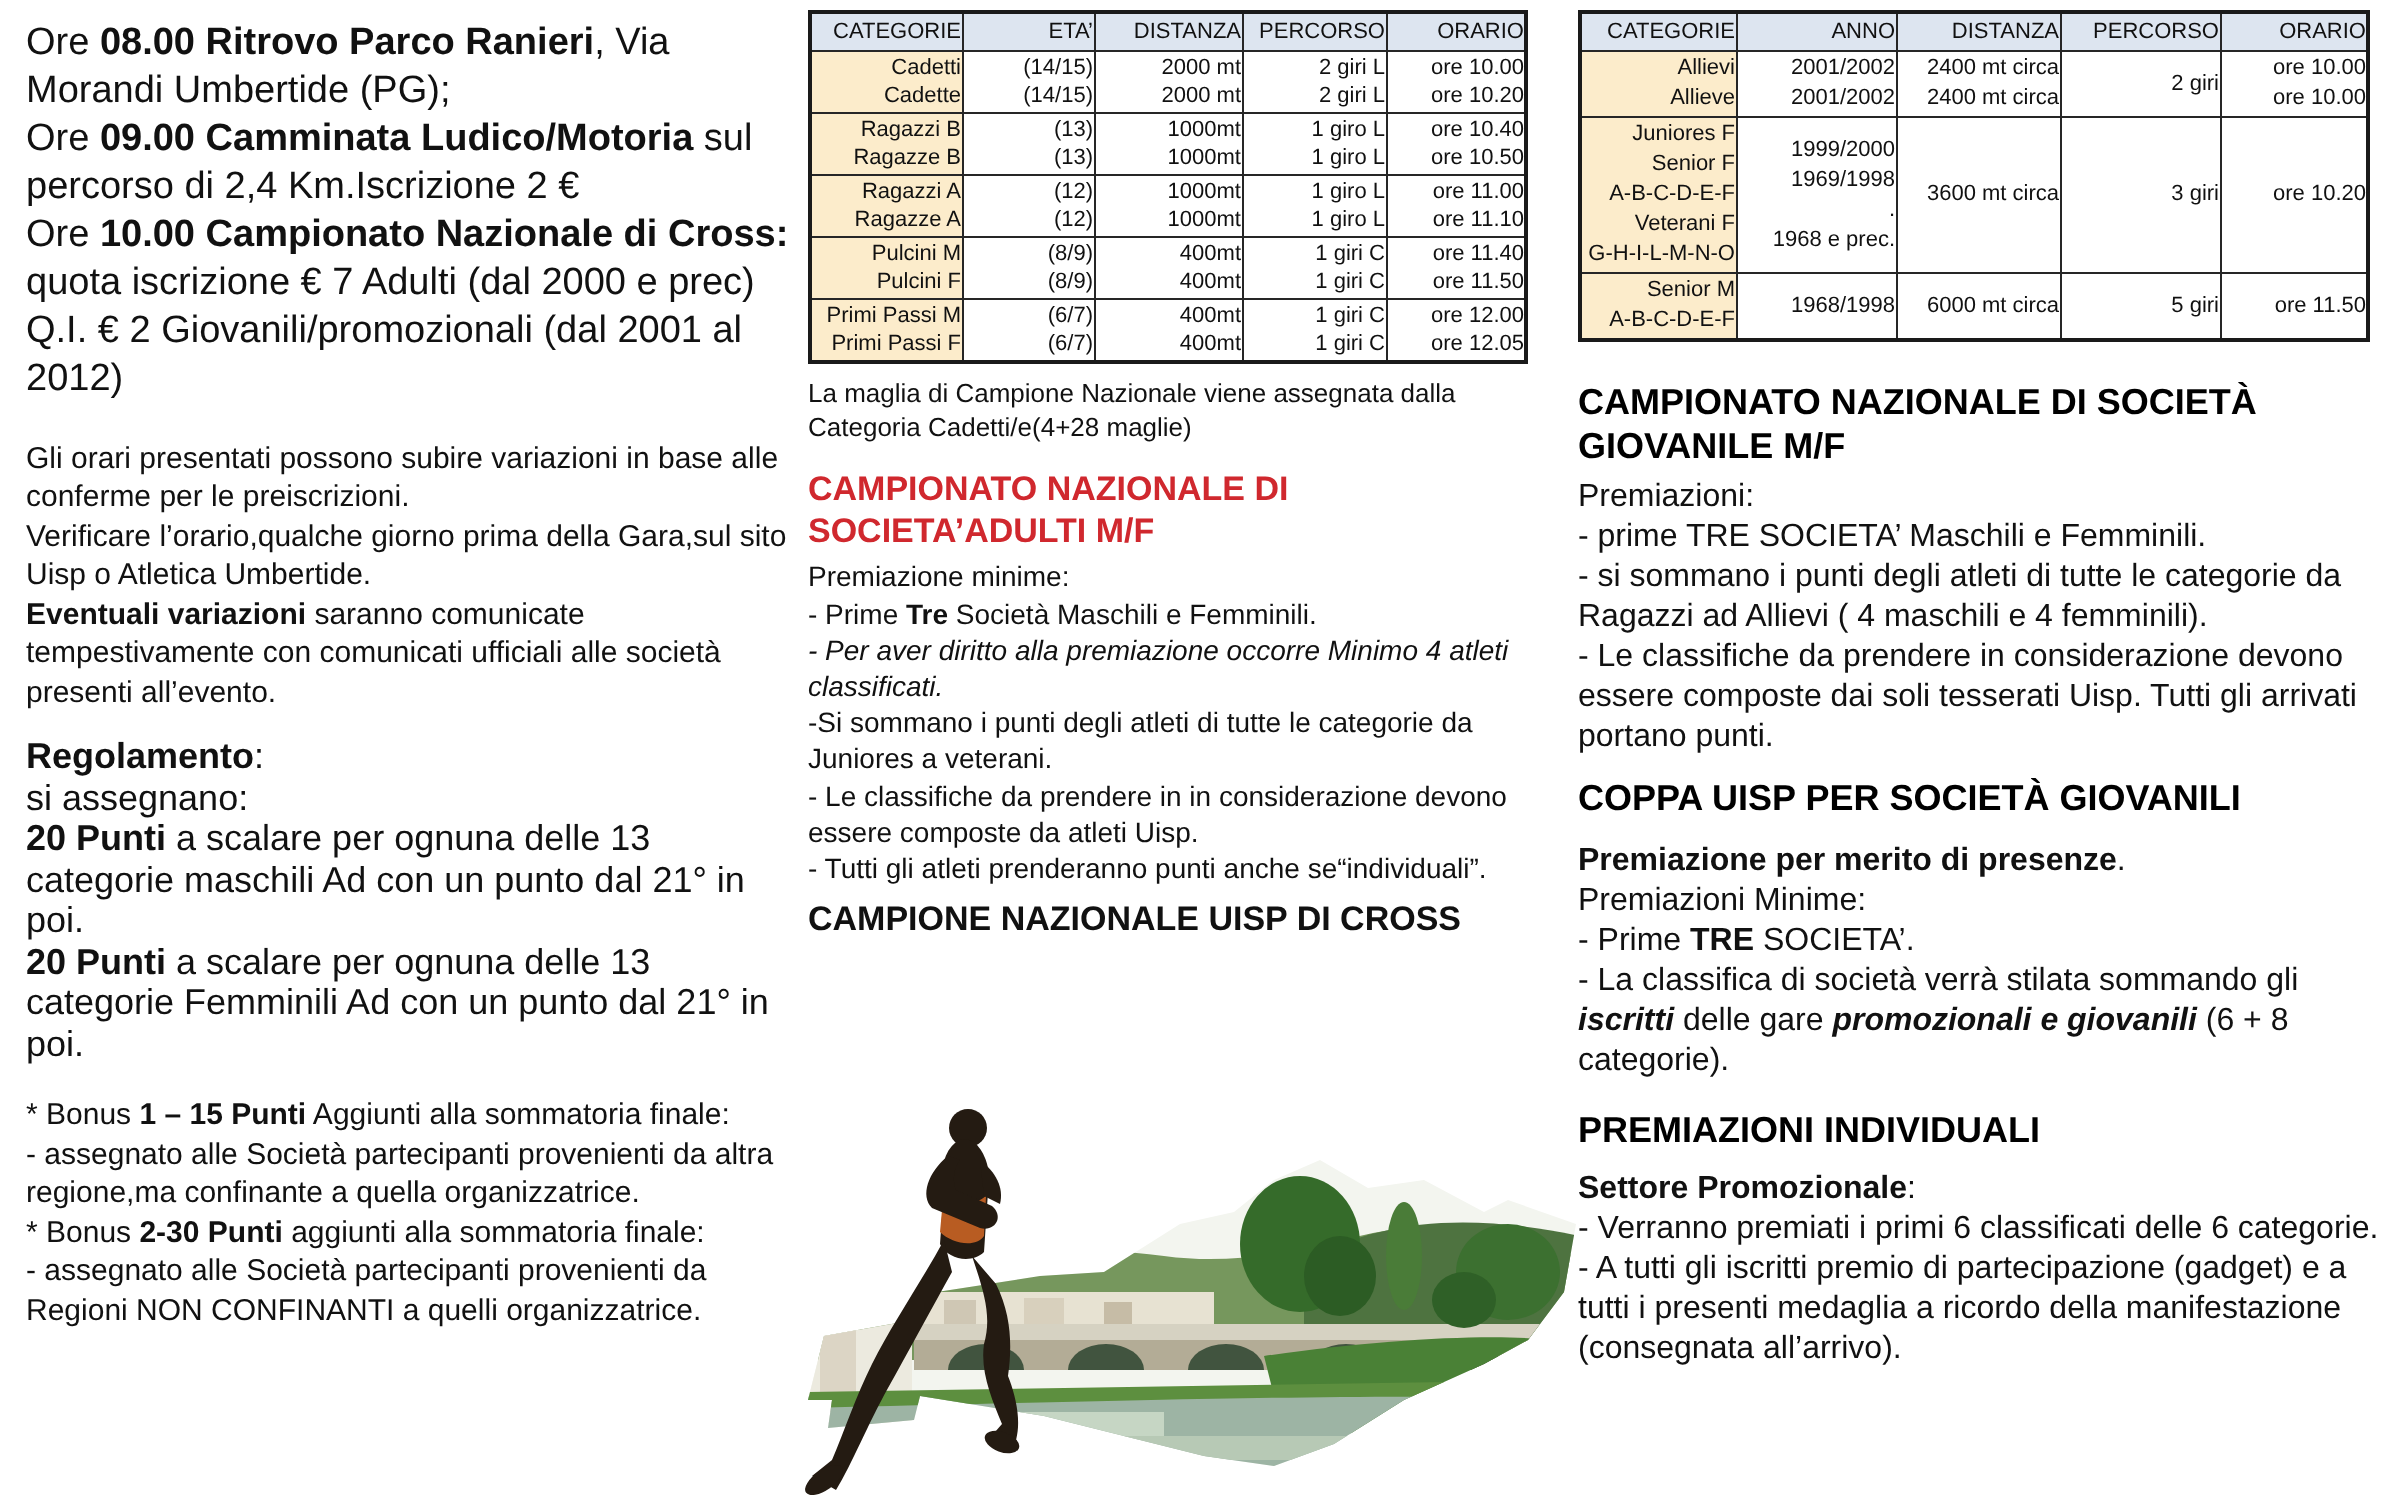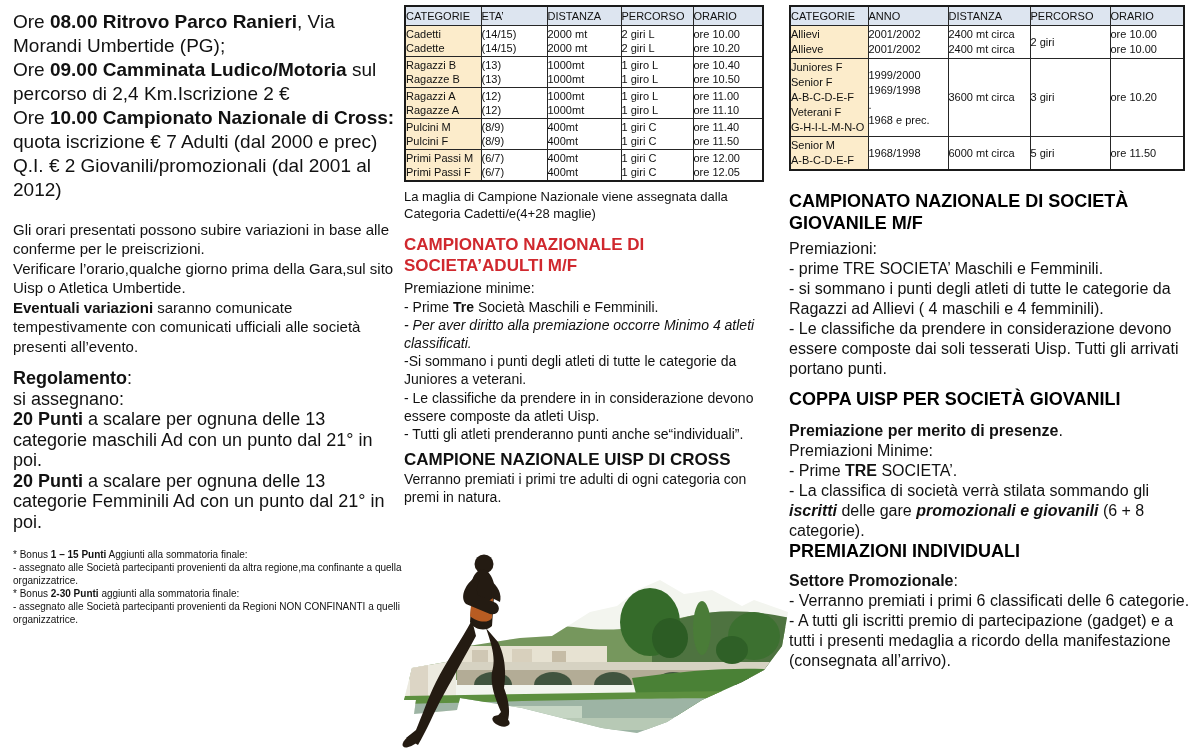--- a/index.html
+++ b/index.html
@@ -13,45 +13,45 @@
   
   #left{position:absolute;left:13px;top:10px;width:392px}
   #mid{position:absolute;left:404px;top:5px;width:376px}
   #right{position:absolute;left:789px;top:5px;width:408px}
 
   
   .p1{font-size:19px;line-height:1.26;margin:0 0 18px 0}
   .p2{font-size:16px;line-height:1.3;margin:0 0 22px 0}
   .p3{font-size:15px;line-height:1.3;margin:0 0 12px 0}
   .p4{font-size:18px;line-height:1.14;margin:0 0 16px 0;width:378px}
-  .p5{font-size:10px;line-height:1.3;margin:0}
+  .p5{font-size:15px;line-height:1.3;margin:0}
 
   
   table{border-collapse:collapse;table-layout:fixed;border:2px solid #1a1a1a}
-  th,td{border:1.6px solid #262626;text-align:left;vertical-align:middle;
+  th,td{border:1.6px solid #262626;text-align:right;vertical-align:middle;
         padding:1px 0;font-size:11px;white-space:pre-line;overflow:hidden}
   th{background:#dde5f0;font-weight:400;height:16px}
   td{line-height:14px}
   #t2 td{line-height:15px}
   td.cat{background:#fceccb}
   #t1{width:358px;margin:0}
   #t2{width:394px;margin:0}
 
   
   .caption{font-size:13px;line-height:1.32;margin:6px 0 12px 0}
   .mh-red{font-size:17px;line-height:1.24;font-weight:bold;color:#d0282e;margin:0 0 3px 0}
   .mbody{font-size:14px;line-height:1.3;margin:0}
   .mh-black{font-size:17px;line-height:1.24;font-weight:bold;color:#111;margin:6px 0 0 0}
   #photo{position:absolute;left:402px;top:550px;width:388px;height:204px}
 
   
   .rh{font-size:18px;line-height:1.22;font-weight:bold;color:#000000;margin:0}
   .rh1{margin-top:20px}
   .rh2{margin-top:10px}
-  .rh3{}
+  .rh3{margin-top:14px}
   .rbody{font-size:16px;line-height:20px;margin:0}
   .rb1{margin-top:4px}
   .rb2{margin-top:10px}
   .rb3{margin-top:8px}
 </style>
 </head>
 <body>
 
 <div id="left">
   <p class="p1"><span>Ore </span><b>08.00 Ritrovo Parco Ranieri</b><span>, Via Morandi Umbertide (PG);</span><br>
@@ -163,21 +163,20 @@
   <p class="mh-red">CAMPIONATO NAZIONALE DI SOCIETA’ADULTI M/F</p>
 
   <p class="mbody pre"><span>Premiazione minime:
 - Prime </span><b>Tre</b><span> Società Maschili e Femminili.
 </span><i>- Per aver diritto alla premiazione occorre Minimo 4 atleti classificati.</i><span>
 -Si sommano i punti degli atleti di tutte le categorie da Juniores a veterani.
 - Le classifiche da prendere in in considerazione devono essere composte da atleti Uisp.
 - Tutti gli atleti prenderanno punti anche se“individuali”.</span></p>
 
   <p class="mh-black">CAMPIONE NAZIONALE UISP DI CROSS</p>
-  <p class="mbody">Verranno premiati i primi tre adulti di ogni categoria con premi in natura.</p>
 </div>
 
 <svg id="photo" viewBox="0 0 388 204" xmlns="http://www.w3.org/2000/svg">
   <defs>
     <clipPath id="pc">
       <path d="M10,118 L2,150 L14,150 L12,164 L55,160 L58,148 L120,158 L160,168 L200,178 L235,183 L265,172 L300,150 L340,132 L362,120 L380,96 L386,62 L352,50 L340,56 L310,40 L282,44 L258,30 L235,40 L215,56 L188,62 L150,86 L118,88 L60,97 L55,110 Z"></path>
     </clipPath>
   </defs>
   <g clip-path="url(#pc)">
     <rect x="0" y="0" width="388" height="204" fill="#f3f5ef"></rect>

